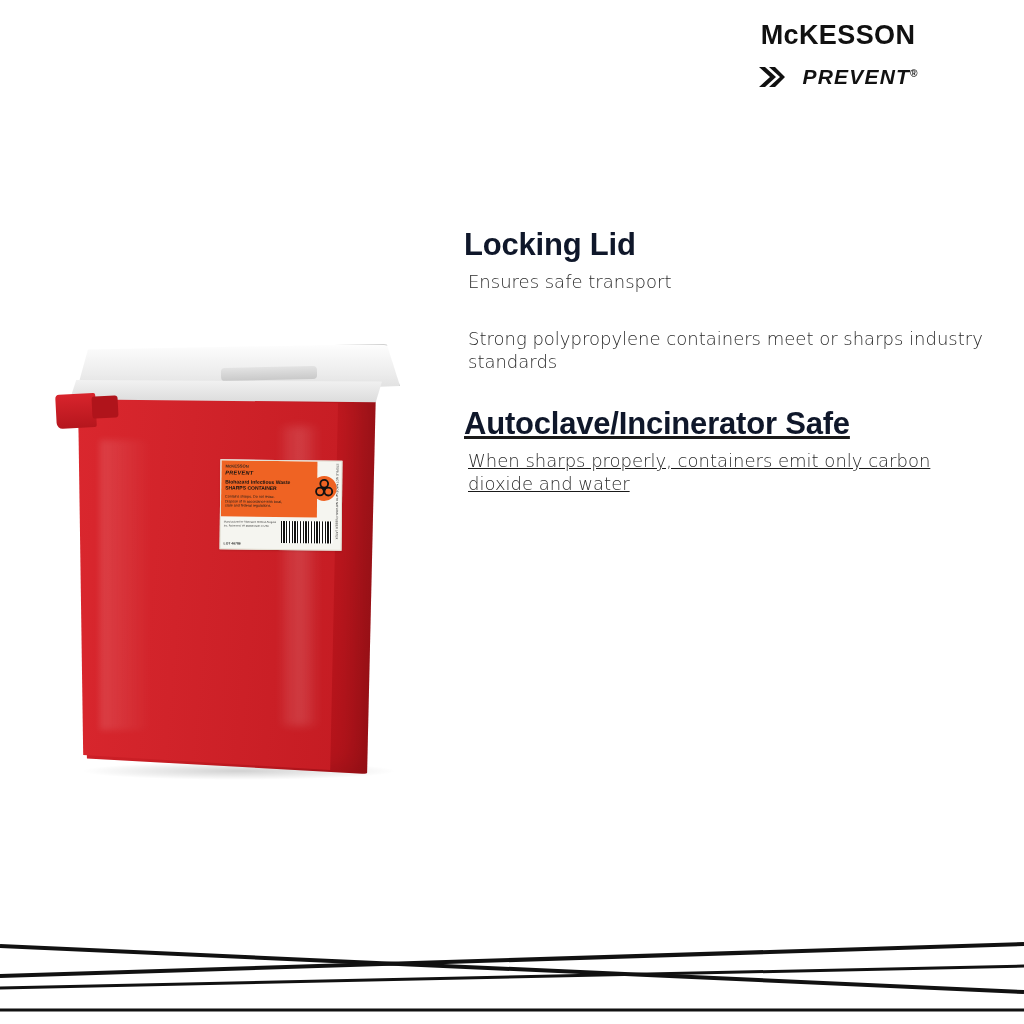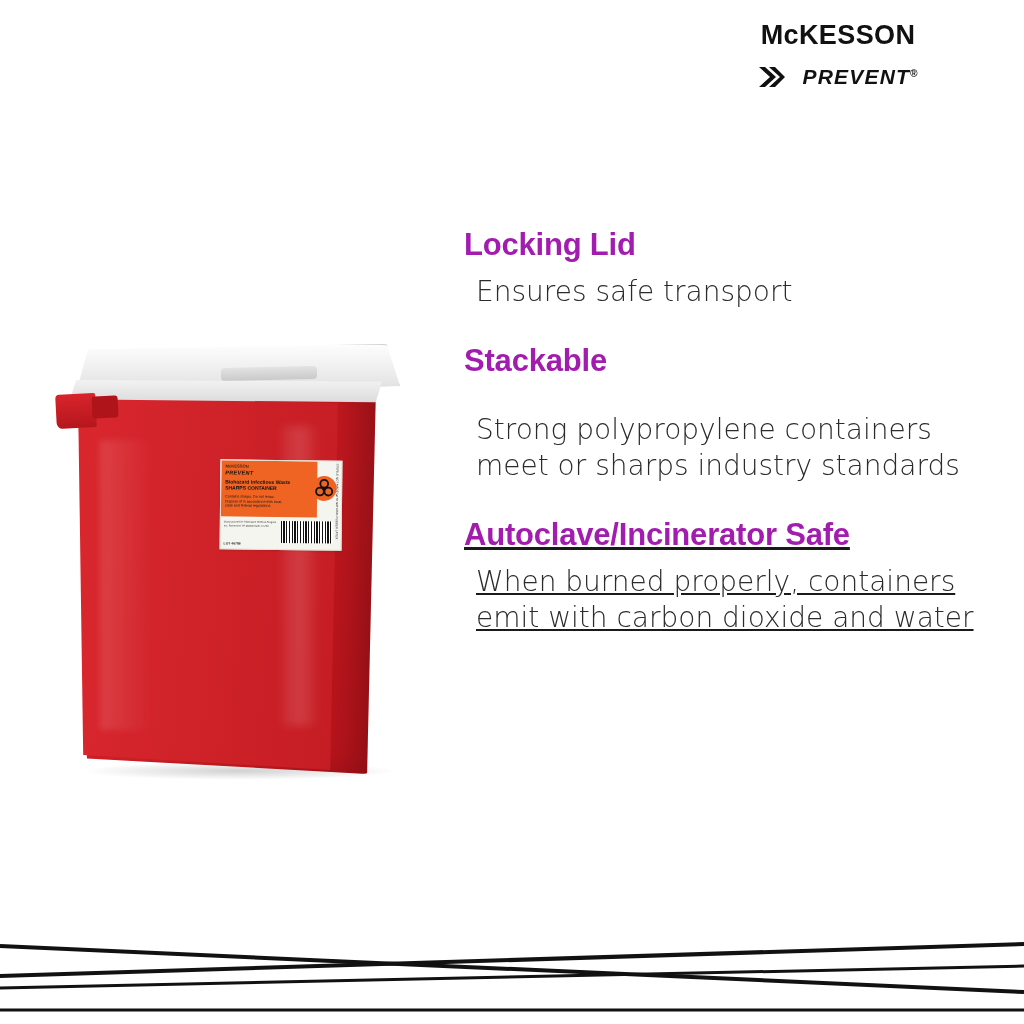--- a/index.html
+++ b/index.html
@@ -69,30 +69,30 @@
   }
   .feature:last-child {
     margin-bottom: 0;
     text-decoration: underline;
   }
   .feature-title {
     font-family: "Liberation Sans", sans-serif;
     font-weight: bold;
     font-size: 31px;
     line-height: 1.1;
-    color: #a21caf;
+    color: #0f172a;
     margin: 0 0 8px 0;
     letter-spacing: -0.2px;
   }
   .feature-desc {
     font-family: "DejaVu Sans", sans-serif;
-    font-size: 28px;
+    font-size: 18px;
     line-height: 1.28;
     color: #2b2b2b;
-    margin: 12px;
+    margin: 4px;
     font-weight: 300;
   }
 
   
   .product {
     position: absolute;
     left: 34px;
     top: 330px;
     width: 400px;
     height: 470px;
@@ -370,30 +370,29 @@
 </div>
 
 <div class="features">
 
   <div class="feature">
     <h2 class="feature-title">Locking Lid</h2>
     <p class="feature-desc">Ensures safe transport</p>
   </div>
 
   <div class="feature">
-    <h2 class="feature-title">Stackable</h2>
   </div>
 
   <div class="feature">
     <p class="feature-desc">Strong polypropylene containers meet or sharps industry standards</p>
   </div>
 
   <div class="feature">
     <h2 class="feature-title">Autoclave/Incinerator Safe</h2>
-    <p class="feature-desc">When burned properly, containers emit with carbon dioxide and water</p>
+    <p class="feature-desc">When sharps properly, containers emit only carbon dioxide and water</p>
   </div>
 
 </div>
 
 <svg class="bottom-lines" viewBox="0 0 1024 110" preserveAspectRatio="none">
   <line x1="0" y1="32" x2="1024" y2="78" stroke="#111111" stroke-width="4"></line>
   <line x1="0" y1="62" x2="1024" y2="30" stroke="#111111" stroke-width="4"></line>
   <line x1="0" y1="74" x2="1024" y2="52" stroke="#111111" stroke-width="3"></line>
   <line x1="0" y1="96" x2="1024" y2="96" stroke="#111111" stroke-width="3"></line>
 </svg>

